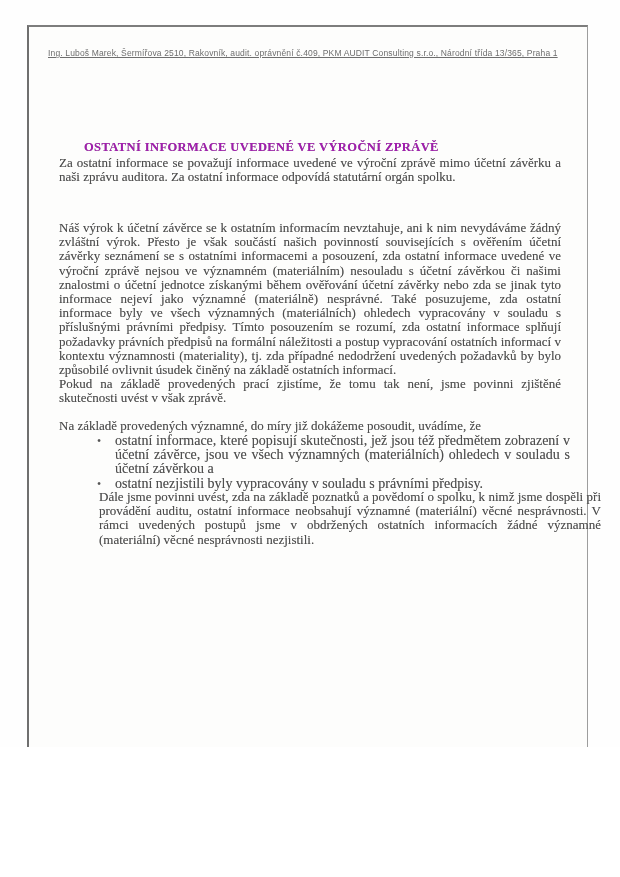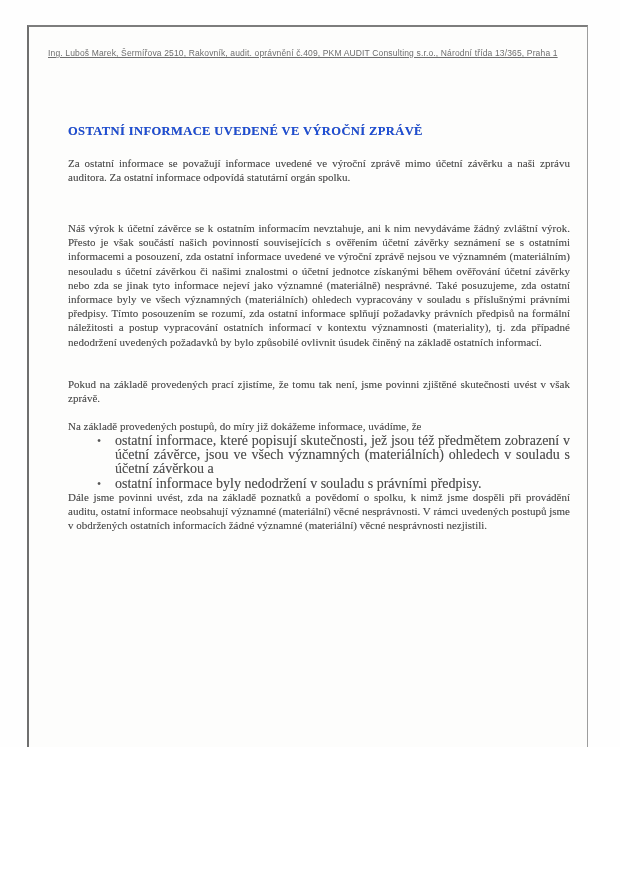--- a/index.html
+++ b/index.html
@@ -39,33 +39,33 @@
     font-size: 8.5px;
     letter-spacing: 0.15px;
     color: #6e6e6e;
     text-decoration: underline;
     white-space: nowrap;
   }
   .heading {
     position: absolute;
     left: 68px;
     top: 124px;
-    margin: 0;
+    margin: 16px;
     font-size: 12.5px;
     font-weight: bold;
     letter-spacing: 0.4px;
-    color: #1d4ed8;
+    color: #a21caf;
     text-shadow: 0 0 0.5px rgba(70,70,70,0.55);
   }
   .body-text {
     position: absolute;
-    left: 68px;
+    left: 59px;
     width: 502px;
     margin: 0;
-    font-size: 11px;
+    font-size: 13px;
     line-height: 14.2px;
     text-align: justify;
     color: #4e4e4e;
     text-shadow: 0 0 0.4px rgba(80,80,80,0.45);
   }
   .p1 { top: 156px; }
   .p2 { top: 201px; margin-top: 20px; }
   .p3 { top: 377px; }
   .list-intro { top: 419px; text-align: left; }
   .bullet-list {
@@ -86,47 +86,47 @@
     color: #555555;
   }
   .bullet-text {
     flex: 1 1 auto;
     font-size: 14px;
     line-height: 14.2px;
     text-align: justify;
     color: #4e4e4e;
     text-shadow: 0 0 0.4px rgba(80,80,80,0.45);
   }
-  .p5 { top: 490px; }
+  .p5 { top: 490px; margin-left: 40px; }
 </style>
 </head>
 <body>
 
 <div class="canvas">
 
   <div class="scan-border"></div>
 
   <div class="header-line">Ing. Luboš Marek, Šermířova 2510, Rakovník, audit. oprávnění č.409, PKM AUDIT Consulting s.r.o., Národní třída 13/365, Praha 1</div>
 
   <h1 class="heading">OSTATNÍ INFORMACE UVEDENÉ VE VÝROČNÍ ZPRÁVĚ</h1>
 
   <p class="body-text p1">Za ostatní informace se považují informace uvedené ve výroční zprávě mimo účetní závěrku a naši zprávu auditora. Za ostatní informace odpovídá statutární orgán spolku.</p>
 
   <p class="body-text p2">Náš výrok k účetní závěrce se k ostatním informacím nevztahuje, ani k nim nevydáváme žádný zvláštní výrok. Přesto je však součástí našich povinností souvisejících s ověřením účetní závěrky seznámení se s ostatními informacemi a posouzení, zda ostatní informace uvedené ve výroční zprávě nejsou ve významném (materiálním) nesouladu s účetní závěrkou či našimi znalostmi o účetní jednotce získanými během ověřování účetní závěrky nebo zda se jinak tyto informace nejeví jako významné (materiálně) nesprávné. Také posuzujeme, zda ostatní informace byly ve všech významných (materiálních) ohledech vypracovány v souladu s příslušnými právními předpisy. Tímto posouzením se rozumí, zda ostatní informace splňují požadavky právních předpisů na formální náležitosti a postup vypracování ostatních informací v kontextu významnosti (materiality), tj. zda případné nedodržení uvedených požadavků by bylo způsobilé ovlivnit úsudek činěný na základě ostatních informací.</p>
 
   <p class="body-text p3">Pokud na základě provedených prací zjistíme, že tomu tak není, jsme povinni zjištěné skutečnosti uvést v však zprávě.</p>
 
-  <p class="body-text list-intro">Na základě provedených postupů, do míry již dokážeme informace, uvádíme, že</p>
+  <p class="body-text list-intro">Na základě provedených významné, do míry již dokážeme posoudit, uvádíme, že</p>
 
   <div class="bullet-list">
     <div class="bullet-item">
       <span class="bullet-dot">•</span>
       <span class="bullet-text">ostatní informace, které popisují skutečnosti, jež jsou též předmětem zobrazení v účetní závěrce, jsou ve všech významných (materiálních) ohledech v souladu s účetní závěrkou a</span>
     </div>
     <div class="bullet-item">
       <span class="bullet-dot">•</span>
-      <span class="bullet-text">ostatní informace byly nedodržení v souladu s právními předpisy.</span>
+      <span class="bullet-text">ostatní nezjistili byly vypracovány v souladu s právními předpisy.</span>
     </div>
   </div>
 
   <p class="body-text p5">Dále jsme povinni uvést, zda na základě poznatků a povědomí o spolku, k nimž jsme dospěli při provádění auditu, ostatní informace neobsahují významné (materiální) věcné nesprávnosti. V rámci uvedených postupů jsme v obdržených ostatních informacích žádné významné (materiální) věcné nesprávnosti nezjistili.</p>
 
 </div>
 
 </body></html>

